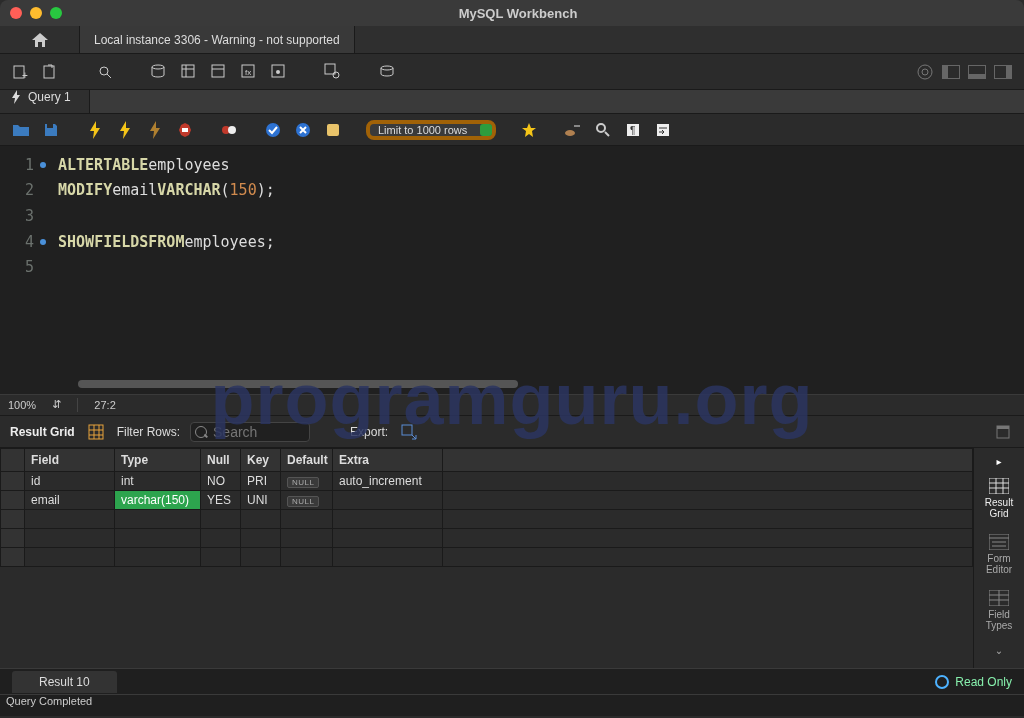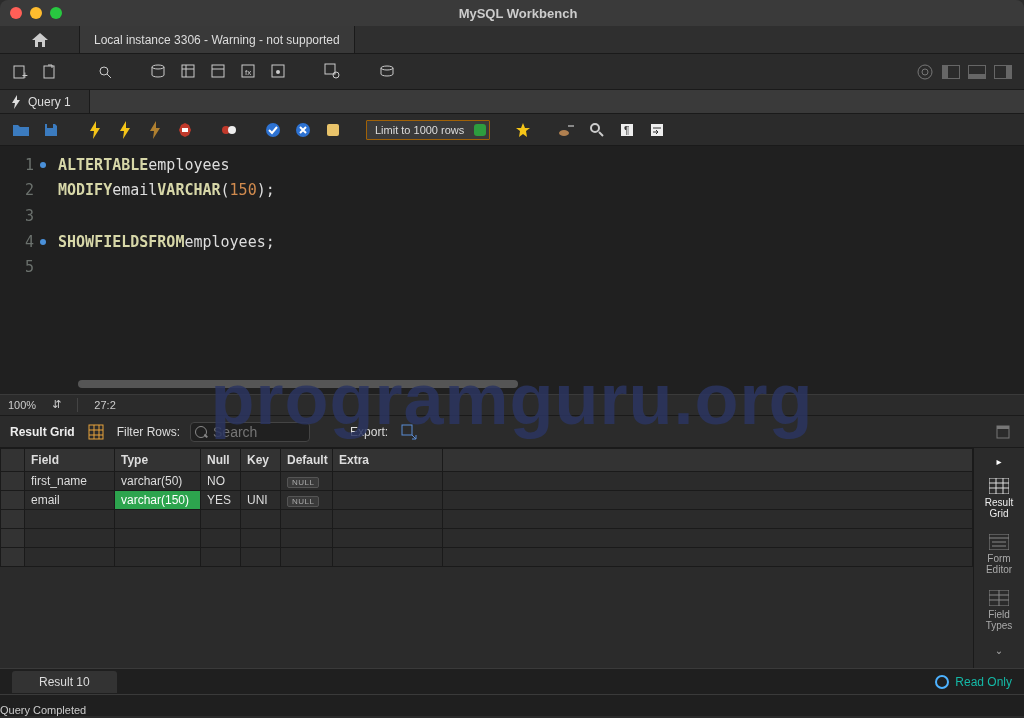--- a/index.html
+++ b/index.html
@@ -40,32 +40,32 @@
   .panel-icon { width:18px; height:14px; border:1px solid #666; display:inline-block; position:relative;}
   .panel-icon.left::before { content:''; position:absolute; left:0; top:0; bottom:0; width:5px; background:#666;}
   .panel-icon.bottom::before { content:''; position:absolute; left:0; right:0; bottom:0; height:4px; background:#666;}
   .panel-icon.right::before { content:''; position:absolute; right:0; top:0; bottom:0; width:5px; background:#666;}
   
   .querytabs {
     height: 24px; background: #3a3a3a; display:flex; align-items:stretch;
     border-bottom: 1px solid #1a1a1a;
   }
   .querytab {
-    padding: 0 18px 0 10px; display:flex; align-items:center; gap:6px;
+    padding: 0 18px 0 10px; display:flex; gap:6px;
     background:#2f2f2f; border-right:1px solid #1a1a1a; font-size:12px;
   }
   
   .editortoolbar {
     height: 32px; background:#2b2b2b; border-bottom:1px solid #1a1a1a;
     display:flex; align-items:center; padding:0 10px; gap:8px;
   }
   .editortoolbar .spacer { width:6px;}
   .limit-select {
-    background:#3a3a3a; border:1px solid #a16207; color:#ddd; font-size:11px;
-    height:20px; border-radius:1px; padding:0 24px 0 8px;
+    background:#3a3a3a; border:4px solid #a16207; color:#ddd; font-size:11px;
+    height:20px; border-radius:8px; padding:0 24px 0 8px;
     appearance:none; position:relative;
   }
   .limit-wrap { position:relative; }
   .limit-wrap::after {
     content:''; position:absolute; right:4px; top:4px;
     width:12px; height:12px; background:#2d9d3e; border-radius:3px;
   }
   
   .editor {
     height: 248px; background:#202020; display:flex;
@@ -138,26 +138,26 @@
     display:inline-block; background:#3a3a3a; border:1px solid #555;
     border-radius:2px; font-size:8px; padding:0 4px; color:#aaa; letter-spacing:0.5px;
   }
   .cell-highlight { background:#2da44e !important; color:#fff;}
   
   .resulttabstrip {
     height:26px; background:#1f1f1f; border-top:1px solid #3a3a3a;
     display:flex; align-items:center; padding:0 12px; justify-content:space-between;
   }
   .resulttabstrip .rtab { background:#333; padding:4px 27px; border-radius:3px 3px 0 0; font-size:12px;}
-  .readonly { color:#14b8a6; display:flex; align-items:center; gap:6px; font-size:12px;}
+  .readonly { color:#86efac; display:flex; align-items:center; gap:6px; font-size:12px;}
   .readonly::before { content:''; width:10px; height:10px; border:2px solid #4db2ff; border-radius:50%; display:inline-block;}
   
   .statusbar {
     height:22px; background:#1f1f1f; border-top:1px solid #3a3a3a;
-    display:flex; align-items:flex-end; padding:0 0; font-size:11px; color:#ccc;
+    display:flex; align-items:flex-start; padding:0 6px; font-size:11px; color:#ccc;
   }
   
   .watermark {
     position:absolute; top:358px; left:0; right:0; text-align:center;
     font-size:72px; font-weight:700; color:#2b3560; opacity:0.85;
     pointer-events:none; letter-spacing:1px;
   }
   svg { display:block; }
 </style>
 </head>
@@ -469,26 +469,26 @@
           <th>Null</th>
           <th>Key</th>
           <th>Default</th>
           <th>Extra</th>
           <th></th>
         </tr>
       </thead>
       <tbody id="result-body">
           <tr>
             <td class="rowhandle"></td>
-            <td>first_name</td>
-            <td>varchar(50)</td>
+            <td>id</td>
+            <td>int</td>
             <td>NO</td>
-            <td></td>
+            <td>PRI</td>
             <td><span class="nullpill">NULL</span></td>
-            <td></td>
+            <td>auto_increment</td>
             <td></td>
           </tr>
           <tr>
             <td class="rowhandle"></td>
             <td>email</td>
             <td class="cell-highlight">varchar(150)</td>
             <td>YES</td>
             <td>UNI</td>
             <td><span class="nullpill">NULL</span></td>
             <td></td>

